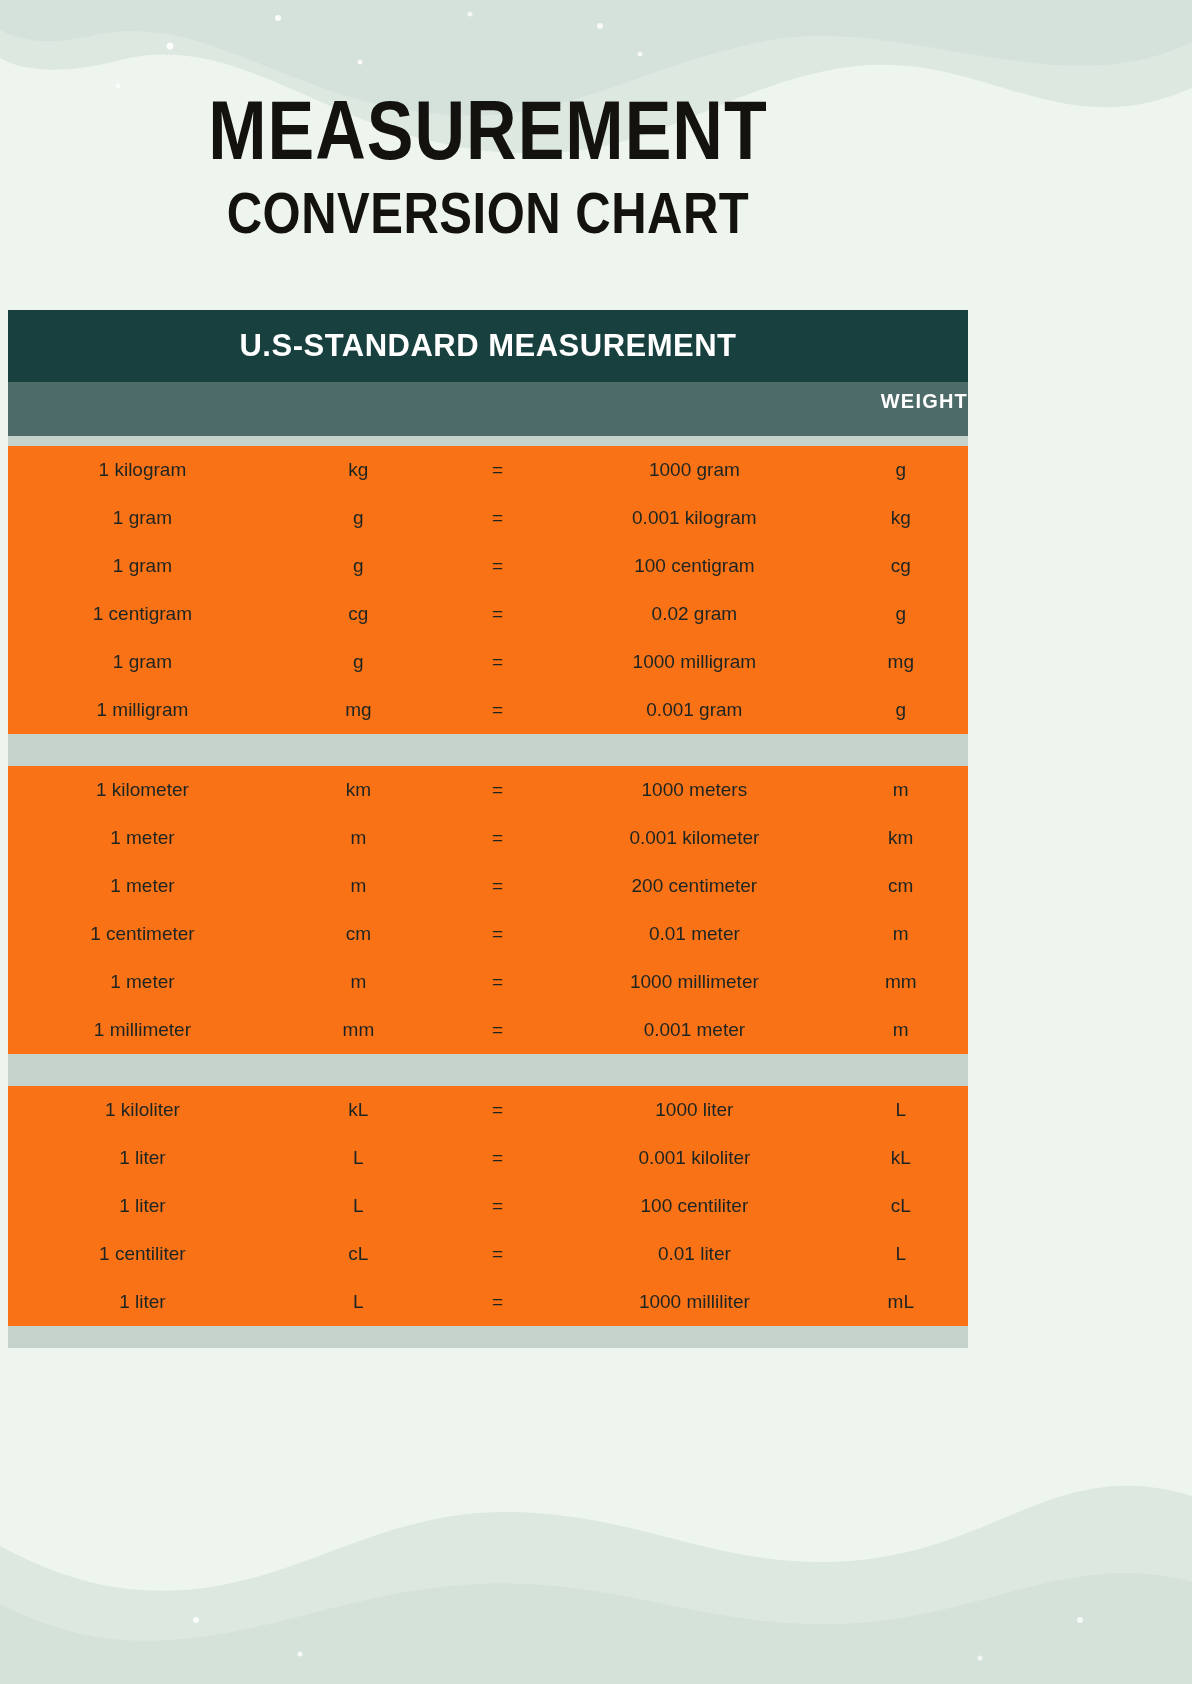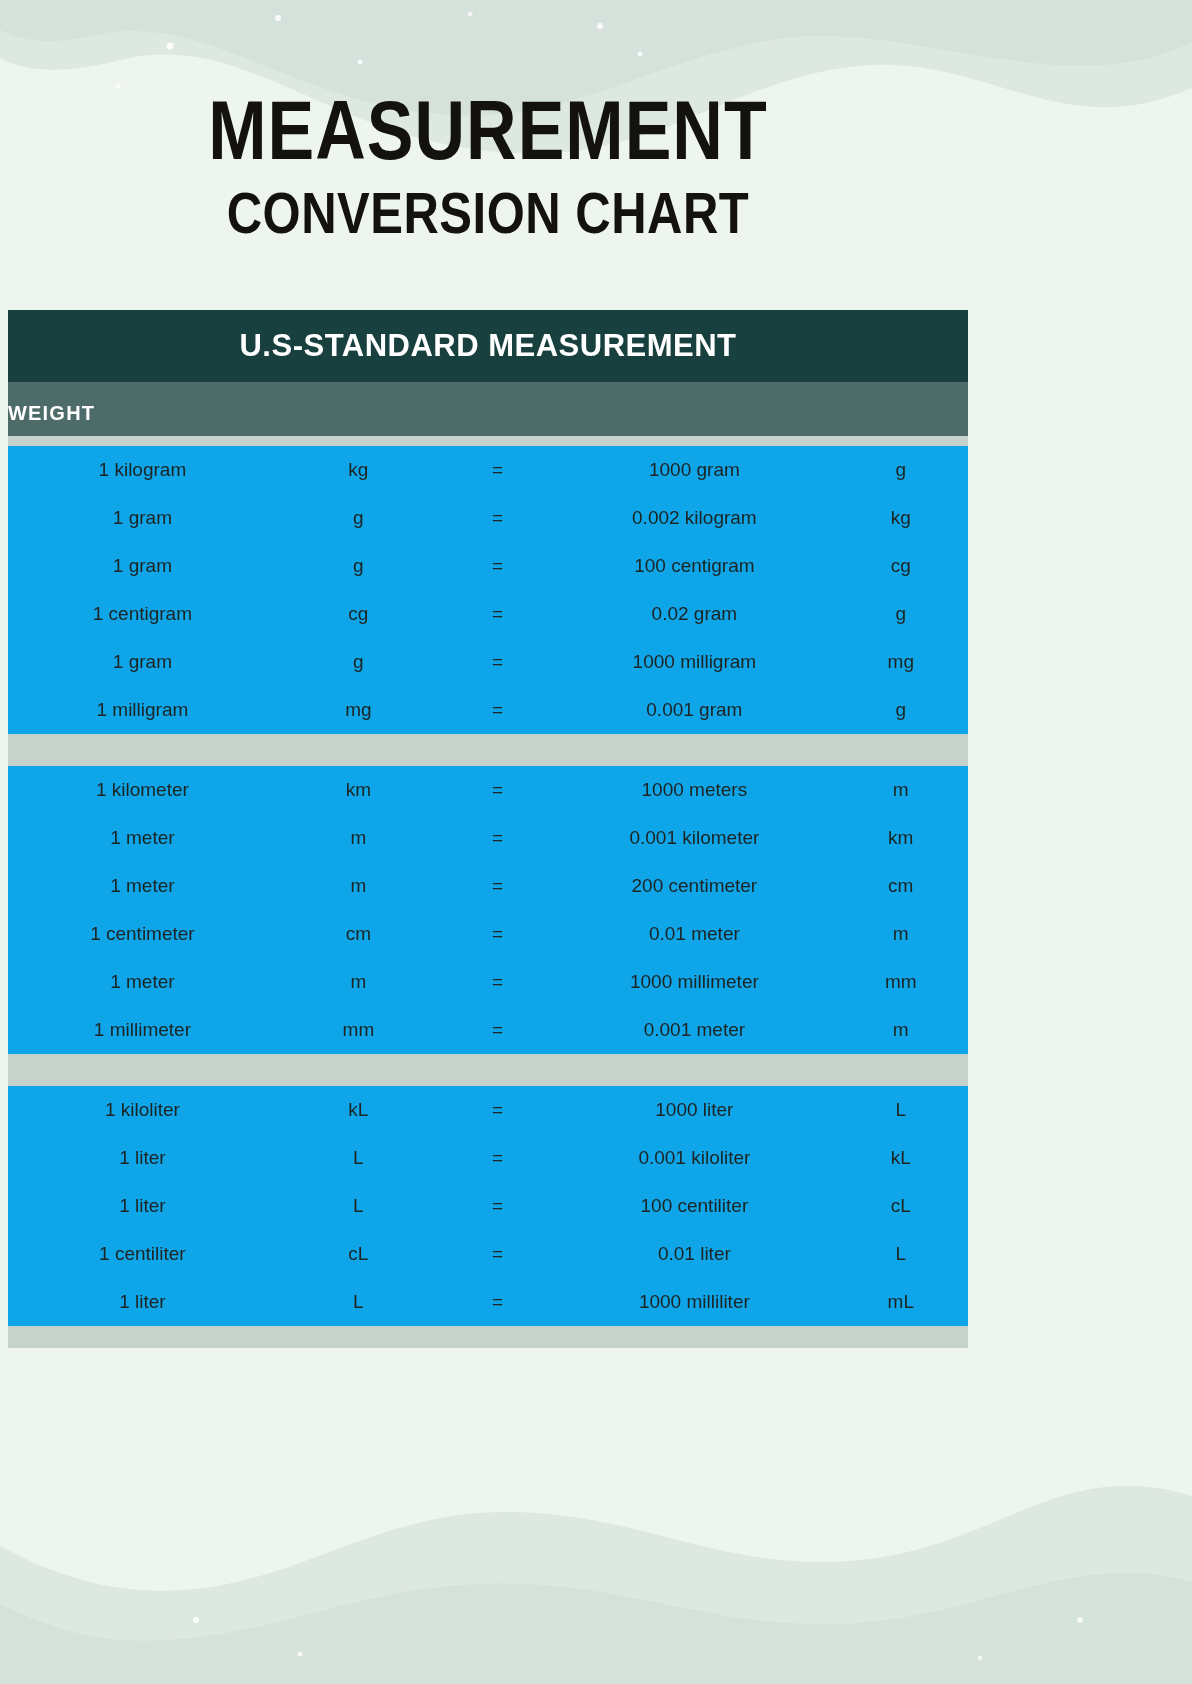--- a/index.html
+++ b/index.html
@@ -62,33 +62,33 @@
     font-weight: bold;
     letter-spacing: 0.5px;
     padding: 22px 0 24px 0;
     height: 72px;
     line-height: 28px;
   }
 
   .section-header {
     background: #4d6b68;
     color: #ffffff;
-    text-align: left;
+    text-align: right;
     font-size: 20px;
     font-weight: bold;
     letter-spacing: 1.2px;
-    padding: 20px 0;
+    padding: 8px 0;
     height: 54px;
     line-height: 22px;
   }
 
   table.rows {
     width: 100%;
     border-collapse: collapse;
-    background: #0ea5e9;
+    background: #f97316;
   }
   table.rows td {
     font-size: 19px;
     color: #1d2422;
     padding: 13px 0;
     text-align: center;
     font-weight: normal;
   }
   td.c1 { width: 28%; }
   td.c2 { width: 17%; }
@@ -138,21 +138,21 @@
               <td class="c1">1 kilogram</td>
               <td class="c2">kg</td>
               <td class="c3">=</td>
               <td class="c4">1000 gram</td>
               <td class="c5">g</td>
             </tr>
             <tr>
               <td class="c1">1 gram</td>
               <td class="c2">g</td>
               <td class="c3">=</td>
-              <td class="c4">0.002 kilogram</td>
+              <td class="c4">0.001 kilogram</td>
               <td class="c5">kg</td>
             </tr>
             <tr>
               <td class="c1">1 gram</td>
               <td class="c2">g</td>
               <td class="c3">=</td>
               <td class="c4">100 centigram</td>
               <td class="c5">cg</td>
             </tr>
             <tr>

